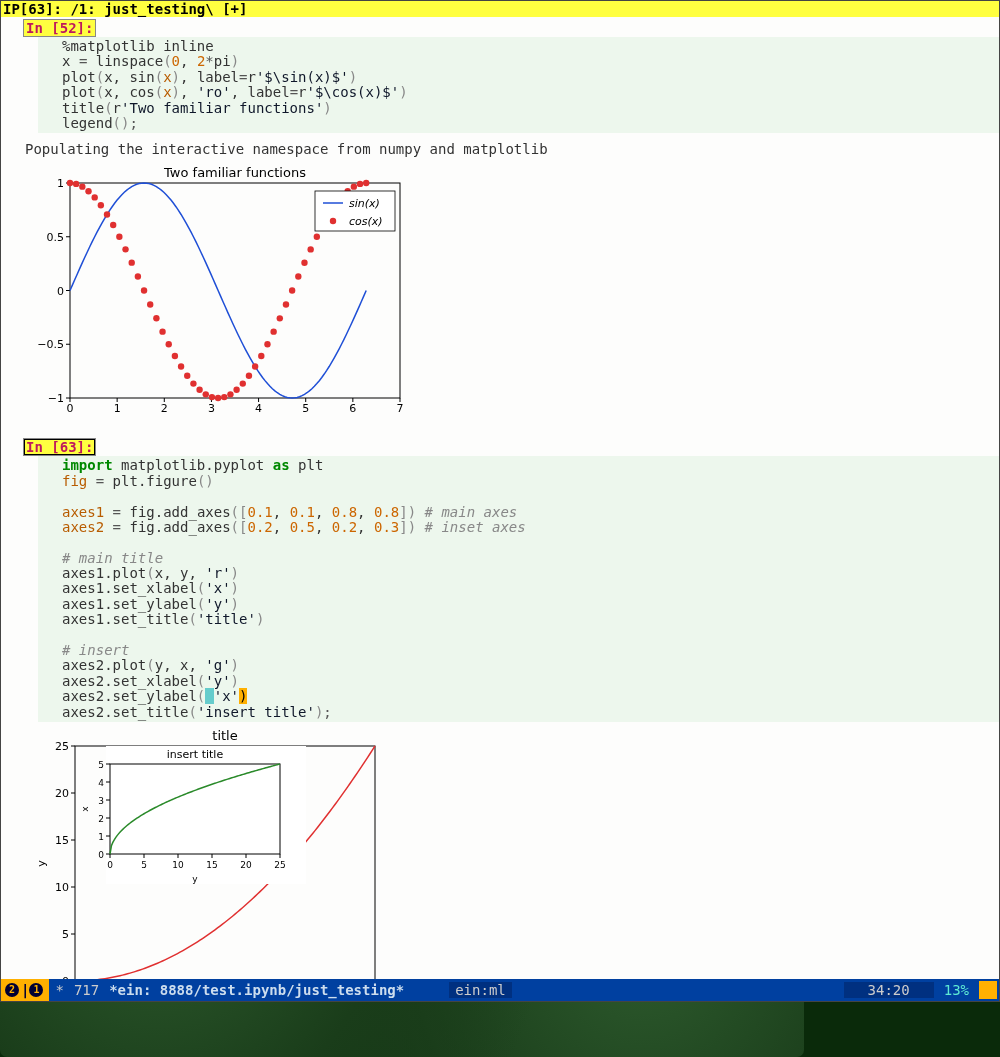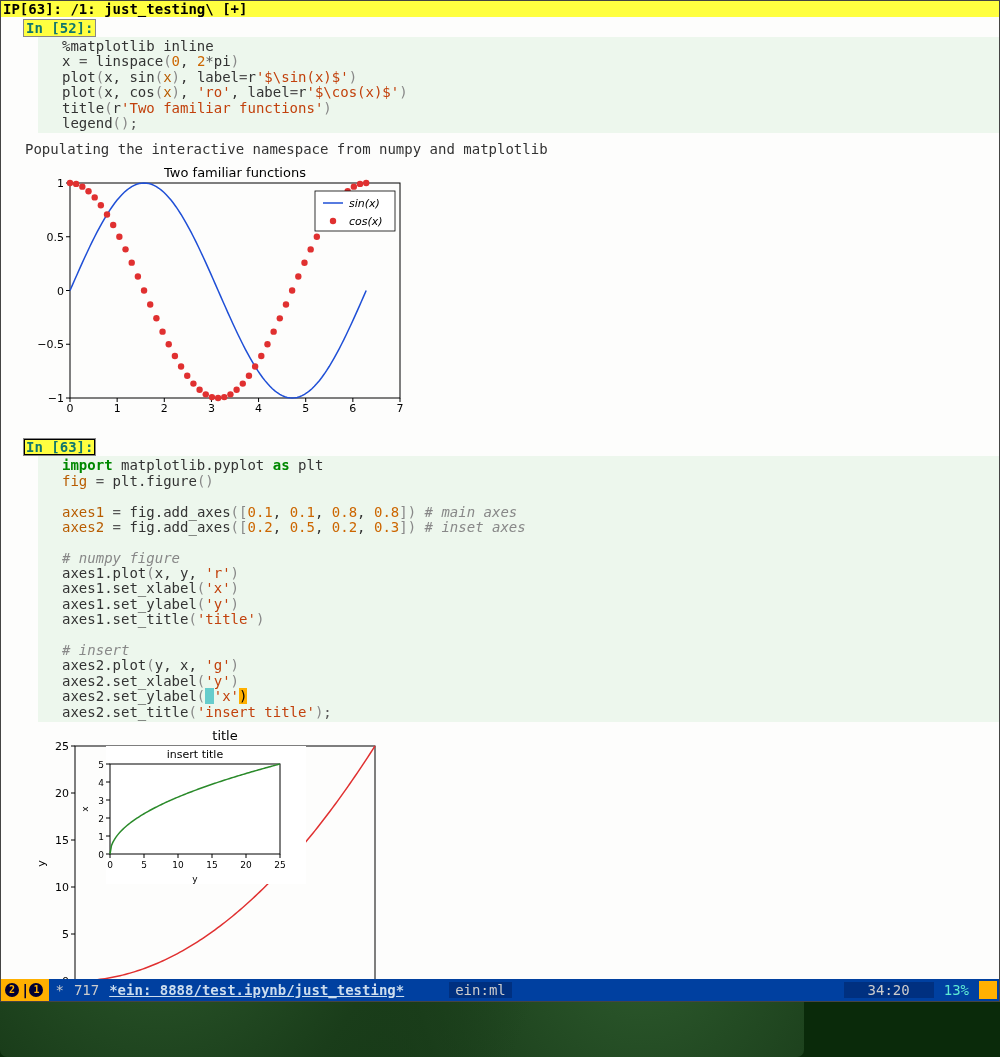--- a/index.html
+++ b/index.html
@@ -41,21 +41,21 @@
     font-size: 14px;
   }
   .content {
     flex: 1;
     overflow: hidden;
     background: #fdfdfc;
   }
   .cell-prompt {
     display: inline-block;
     background: #ffff40;
-    color: #0f766e;
+    color: #be185d;
     font-weight: bold;
     padding: 0 2px;
     border: 1px solid #888;
     margin: 2px 0 0 22px;
   }
   .cell-prompt.current {
     background: #ffff40;
     box-shadow: 0 0 0 1px #000 inset;
   }
   .code-block {
@@ -67,21 +67,21 @@
     margin-left: 37px;
   }
   .output-text {
     padding: 8px 0 0 24px;
     white-space: pre;
     color: #333;
   }
   
   .kw { color: #008800; font-weight: bold; }
   .num { color: #cc6600; }
-  .str { color: #c2410c; }
+  .str { color: #0f172a; }
   .op { color: #555; }
   .var { color: #b85c00; }
   .comment { color: #888; font-style: italic; }
   .paren { color: #888; }
   .py-name { color: #333; }
   .cursorbox { background: #ffb000; color:#000; }
   .cursorblock { background: #66cccc; }
 
   
   .chart1 {
@@ -127,21 +127,21 @@
     margin-right: 2px;
   }
   .sb-mid {
     flex: 1;
     padding: 0 6px;
     display: flex;
     align-items: center;
     gap: 10px;
     white-space: nowrap;
   }
-  .sb-file { color: #ccddee; font-weight: bold; text-decoration: underline; }
+  .sb-file { color: #ccddee; font-weight: bold; }
   .sb-mode { background: #003080; padding: 0 6px; margin-left: 35px; }
   .sb-right {
     display: flex;
     align-items: center;
     gap: 10px;
     padding-right: 2px;
   }
   .sb-pos { background: #003080; padding: 0 24px; }
   .sb-pct { color: #5eead4; }
   .sb-orange { width: 18px; height: 18px; background: #ffb000; }
@@ -254,21 +254,21 @@
           </svg>
     </div>
 
     <div style="margin-top:10px"><span class="cell-prompt current">In [63]:</span></div>
     <div class="code-block"><span class="kw">import</span> matplotlib.pyplot <span class="kw">as</span> plt
 <span class="var">fig</span> <span class="op">=</span> plt.figure<span class="paren">()</span>
 
 <span class="var">axes1</span> <span class="op">=</span> fig.add_axes<span class="paren">(</span><span class="paren">[</span><span class="num">0.1</span>, <span class="num">0.1</span>, <span class="num">0.8</span>, <span class="num">0.8</span><span class="paren">]</span><span class="paren">)</span> <span class="comment"># main axes</span>
 <span class="var">axes2</span> <span class="op">=</span> fig.add_axes<span class="paren">(</span><span class="paren">[</span><span class="num">0.2</span>, <span class="num">0.5</span>, <span class="num">0.2</span>, <span class="num">0.3</span><span class="paren">]</span><span class="paren">)</span> <span class="comment"># inset axes</span>
 
-<span class="comment"># numpy figure</span>
+<span class="comment"># main title</span>
 axes1.plot<span class="paren">(</span>x, y, <span class="str">'r'</span><span class="paren">)</span>
 axes1.set_xlabel<span class="paren">(</span><span class="str">'x'</span><span class="paren">)</span>
 axes1.set_ylabel<span class="paren">(</span><span class="str">'y'</span><span class="paren">)</span>
 axes1.set_title<span class="paren">(</span><span class="str">'title'</span><span class="paren">)</span>
 
 <span class="comment"># insert</span>
 axes2.plot<span class="paren">(</span>y, x, <span class="str">'g'</span><span class="paren">)</span>
 axes2.set_xlabel<span class="paren">(</span><span class="str">'y'</span><span class="paren">)</span>
 axes2.set_ylabel<span class="paren">(</span><span class="cursorblock">&nbsp;</span><span class="str">'x'</span><span class="cursorbox">)</span>
 axes2.set_title<span class="paren">(</span><span class="str">'insert title'</span><span class="paren">)</span><span class="op">;</span></div>

